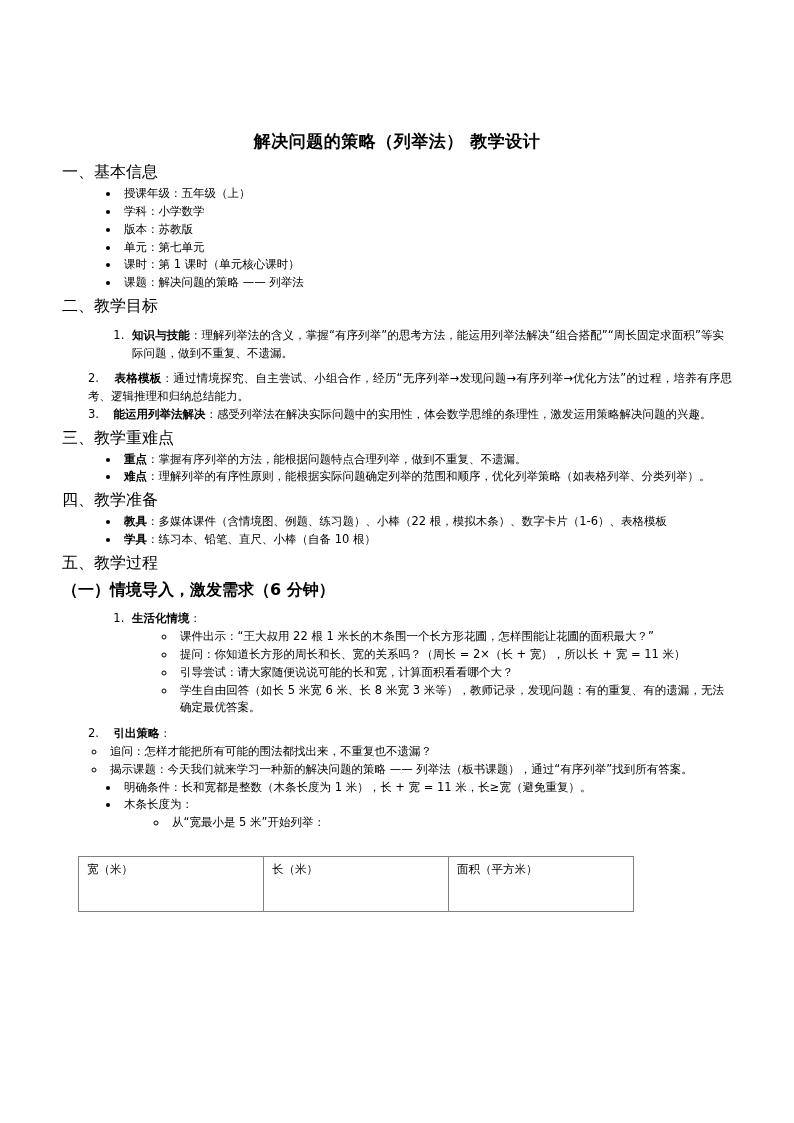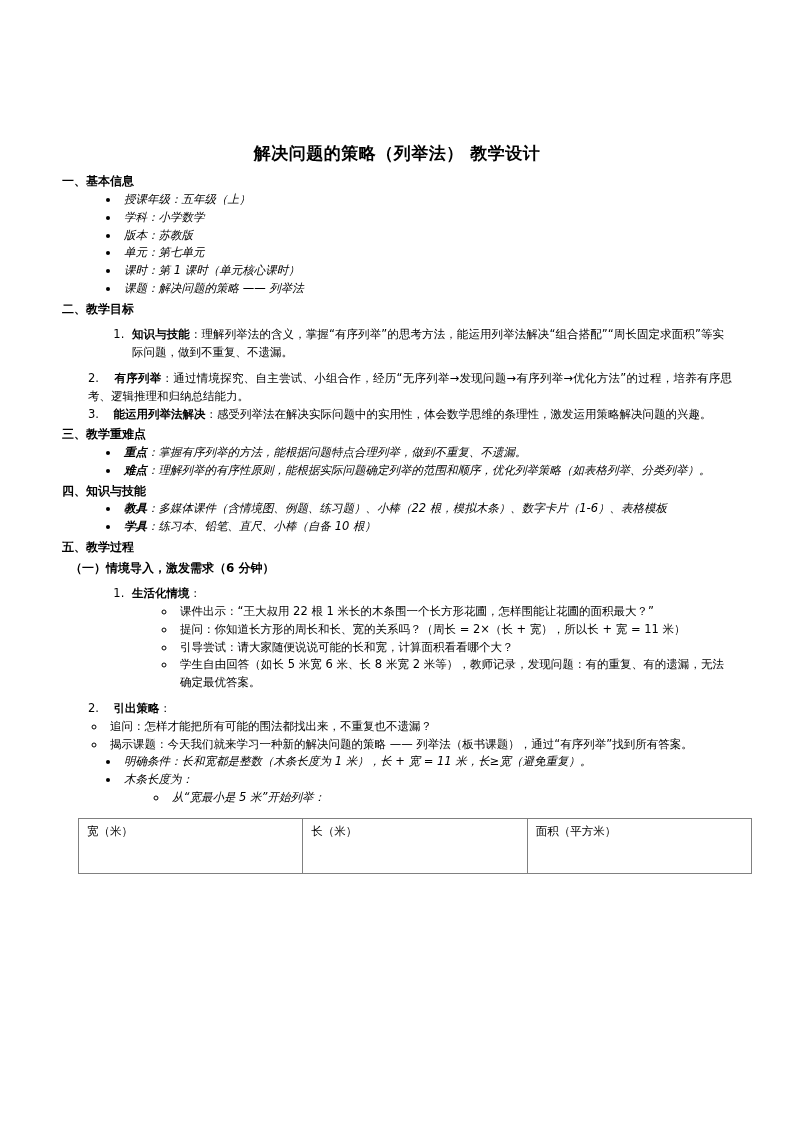--- a/index.html
+++ b/index.html
@@ -19,38 +19,37 @@
     box-sizing: border-box;
     width: 794px;
     height: 1123px;
     padding: 128px 62px 40px 62px;
     position: relative;
   }
   h1.doc-title {
     font-size: 17px;
     font-weight: bold;
     text-align: center;
-    margin: 12px 0 6px 0;
+    margin: 0 0 6px 0;
     letter-spacing: 0.5px;
   }
   .sec-head {
-    font-weight: bold;
-    font-size: 12px;
+    font-weight: normal;
+    font-size: 16px;
     margin: 2px 0 0 0;
   }
   .sub-head {
     font-weight: bold;
-    font-size: 12px;
-    margin: 2px 0 0 8px;
+    font-size: 16px;
+    margin: 2px 0 0 0;
   }
   ul.lvl1 {
     margin: 0 0 0 0;
     padding-left: 58px;
     list-style-type: disc;
-    font-style: italic;
   }
   ul.lvl1 > li {
     margin: 0;
     padding-left: 4px;
   }
   ul.lvl2 {
     margin: 0;
     padding-left: 44px;
     list-style-type: circle;
   }
@@ -73,22 +72,22 @@
     margin: 0;
     padding-left: 26px;
     text-indent: 0;
     text-align: justify;
   }
   .flat-num .lbl {
     font-weight: bold;
   }
   table.listing {
     border-collapse: collapse;
-    width: 674px;
-    margin: 11px 0 0 16px;
+    width: 556px;
+    margin: 24px 0 0 16px;
     table-layout: fixed;
   }
   table.listing td {
     border: 1px solid #808080;
     height: 46px;
     vertical-align: top;
     padding: 4px 8px;
     font-size: 11.5px;
   }
 </style>
@@ -108,50 +107,50 @@
     <li>课时：第 1 课时（单元核心课时）</li>
     <li>课题：解决问题的策略 —— 列举法</li>
   </ul>
 
   <div class="sec-head">二、教学目标</div>
   <ol class="num">
     <li class="justify"><span class="b">知识与技能</span><span>：理解列举法的含义，掌握“有序列举”的思考方法，能运用列举法解决“组合搭配”“周长固定求面积”等实际问题，做到不重复、不遗漏。</span></li>
   </ol>
   <div class="flat-num justify">
     <span>2.</span>
-    &nbsp;&nbsp;&nbsp;<span class="lbl">有序列举</span><span>：通过情境探究、自主尝试、小组合作，经历“无序列举→发现问题→有序列举→优化方法”的过程，培养有序思考、逻辑推理和归纳总结能力。</span>
+    &nbsp;&nbsp;&nbsp;<span class="lbl">表格模板</span><span>：通过情境探究、自主尝试、小组合作，经历“无序列举→发现问题→有序列举→优化方法”的过程，培养有序思考、逻辑推理和归纳总结能力。</span>
   </div>
   <div class="flat-num justify">
     <span>3.</span>
     &nbsp;&nbsp;&nbsp;<span class="lbl">能运用列举法解决</span><span>：感受列举法在解决实际问题中的实用性，体会数学思维的条理性，激发运用策略解决问题的兴趣。</span>
   </div>
 
   <div class="sec-head">三、教学重难点</div>
   <ul class="lvl1">
     <li class="justify"><span class="b">重点</span><span>：掌握有序列举的方法，能根据问题特点合理列举，做到不重复、不遗漏。</span></li>
     <li class="justify"><span class="b">难点</span><span>：理解列举的有序性原则，能根据实际问题确定列举的范围和顺序，优化列举策略（如表格列举、分类列举）。</span></li>
   </ul>
 
-  <div class="sec-head">四、知识与技能</div>
+  <div class="sec-head">四、教学准备</div>
   <ul class="lvl1">
     <li class="justify"><span class="b">教具</span><span>：多媒体课件（含情境图、例题、练习题）、小棒（22 根，模拟木条）、数字卡片（1-6）、表格模板</span></li>
     <li class="justify"><span class="b">学具</span><span>：练习本、铅笔、直尺、小棒（自备 10 根）</span></li>
   </ul>
 
   <div class="sec-head">五、教学过程</div>
   <div class="sub-head">（一）情境导入，激发需求（6 分钟）</div>
 
   <ol class="num">
     <li>
       <span class="b">生活化情境</span><span>：</span>
       <ul class="lvl2">
         <li class="justify">课件出示：“王大叔用 22 根 1 米长的木条围一个长方形花圃，怎样围能让花圃的面积最大？”</li>
         <li class="justify">提问：你知道长方形的周长和长、宽的关系吗？（周长 = 2×（长 + 宽），所以长 + 宽 = 11 米）</li>
         <li class="justify">引导尝试：请大家随便说说可能的长和宽，计算面积看看哪个大？</li>
-        <li class="justify">学生自由回答（如长 5 米宽 6 米、长 8 米宽 2 米等），教师记录，发现问题：有的重复、有的遗漏，无法确定最优答案。</li>
+        <li class="justify">学生自由回答（如长 5 米宽 6 米、长 8 米宽 3 米等），教师记录，发现问题：有的重复、有的遗漏，无法确定最优答案。</li>
       </ul>
     </li>
   </ol>
 
   <div class="flat-num">
     <span>2.</span>
     &nbsp;&nbsp;&nbsp;<span class="lbl">引出策略</span><span>：</span>
   </div>
   <ul class="lvl2">
     <li class="justify">追问：怎样才能把所有可能的围法都找出来，不重复也不遗漏？</li>

